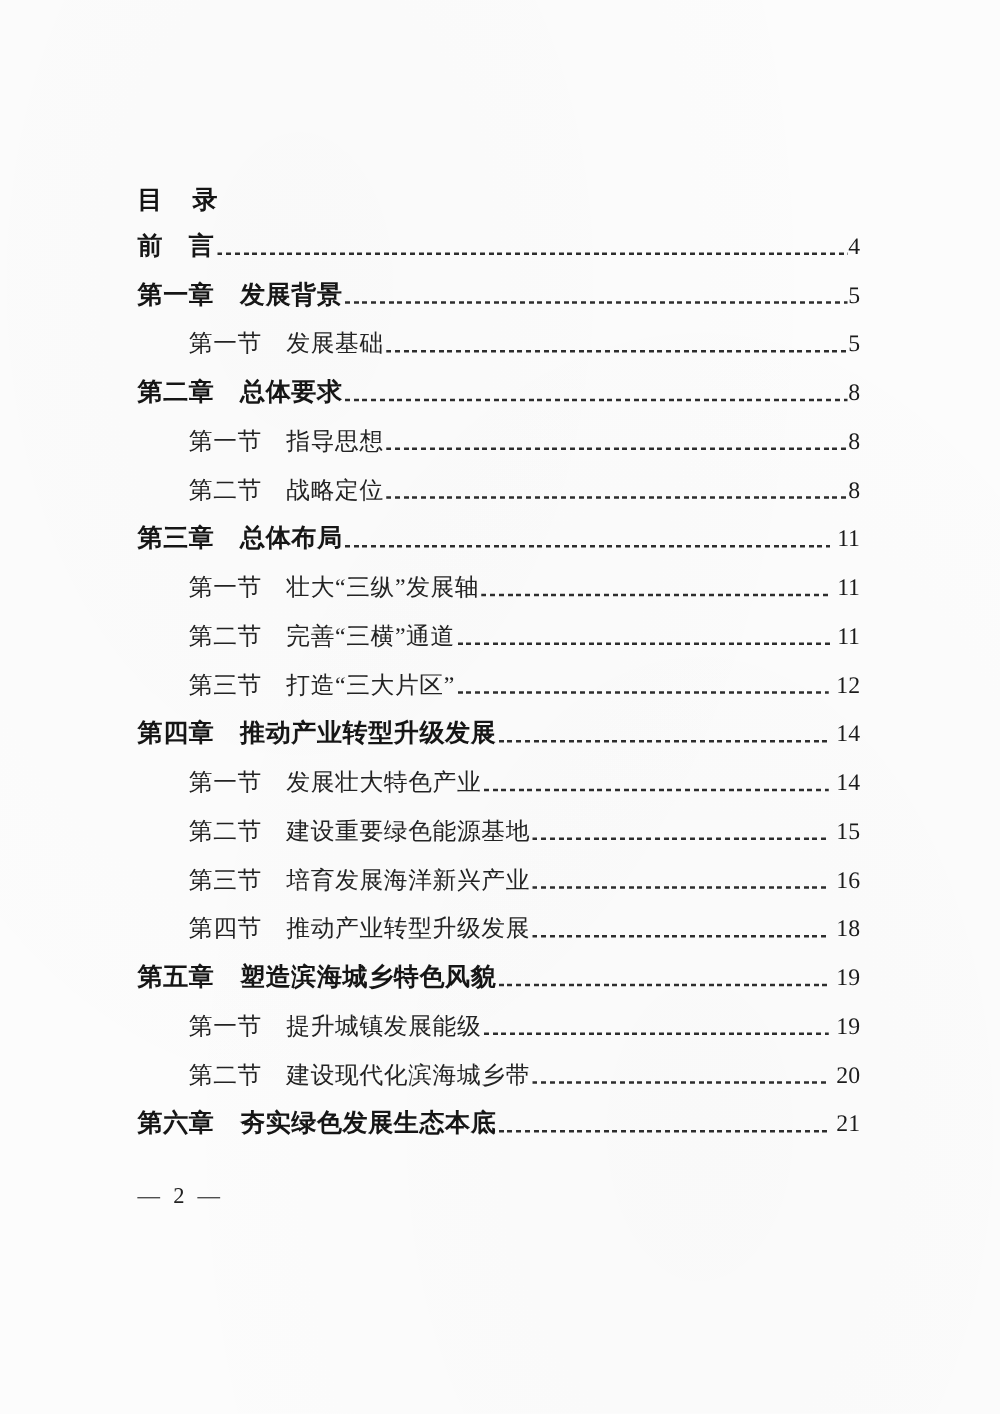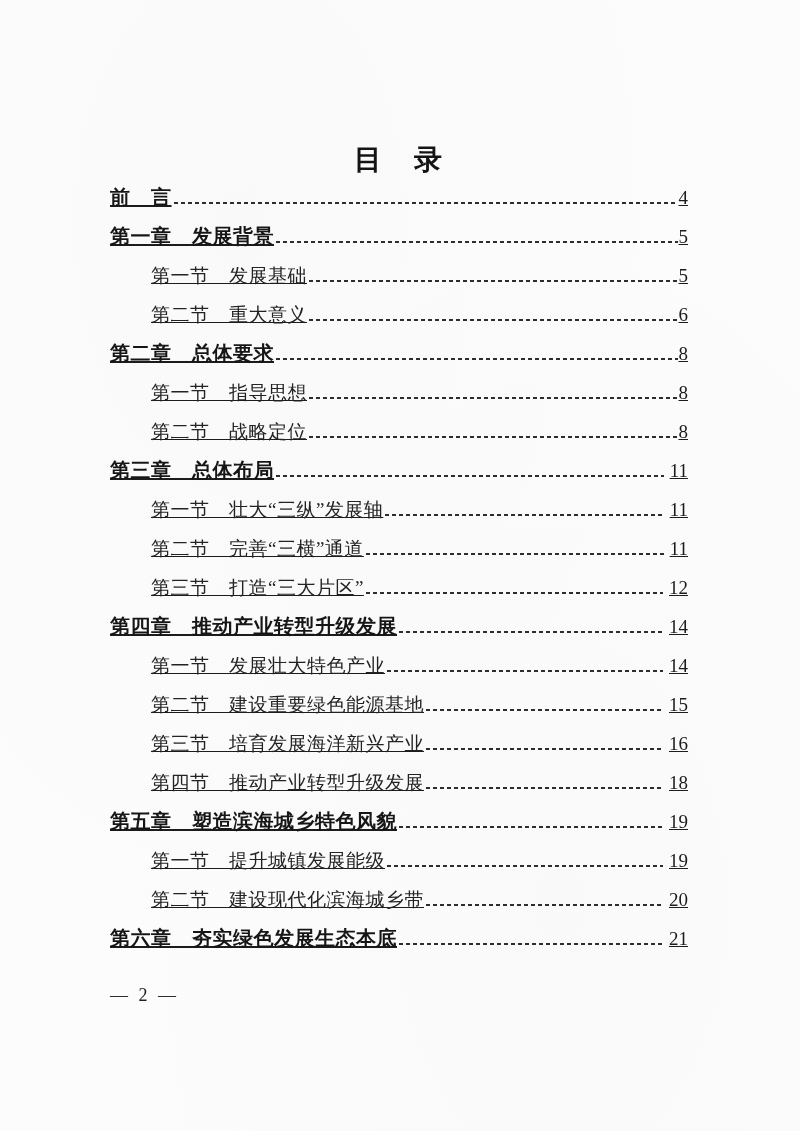--- a/index.html
+++ b/index.html
@@ -14,30 +14,30 @@
   .page {
     position: absolute;
     inset: 0;
     padding: 145px 112px 0 110px;
     background:
       radial-gradient(ellipse at 30% 20%, rgba(0,0,0,0.012), transparent 60%),
       radial-gradient(ellipse at 70% 80%, rgba(0,0,0,0.012), transparent 60%),
       #fcfcfc;
   }
   .doc-title {
-    text-align: center;
+    text-align: left;
     font-family: "Liberation Sans", "DejaVu Sans", sans-serif;
     font-weight: 700;
-    font-size: 28px;
+    font-size: 20px;
     line-height: 30px;
     letter-spacing: 2px;
     color: #141414;
     margin-bottom: 12px;
   }
-  .toc { width: 100%; text-decoration: underline; }
+  .toc { width: 100%; }
   .toc-row {
     display: flex;
     align-items: flex-end;
     height: 21px;
     margin-bottom: 18px;
     white-space: nowrap;
   }
   .toc-row.chapter .toc-label {
     font-family: "Liberation Sans", "DejaVu Sans", sans-serif;
     font-weight: 700;
@@ -94,25 +94,20 @@
     <span class="toc-leader"></span>
     <span class="toc-page">5</span>
   </div>
 
   <div class="toc-row section">
     <span class="toc-label">第一节　发展基础</span>
     <span class="toc-leader"></span>
     <span class="toc-page">5</span>
   </div>
 
-  <div class="toc-row section">
-    <span class="toc-label">第二节　重大意义</span>
-    <span class="toc-leader"></span>
-    <span class="toc-page">6</span>
-  </div>
 
   <div class="toc-row chapter">
     <span class="toc-label">第二章　总体要求</span>
     <span class="toc-leader"></span>
     <span class="toc-page">8</span>
   </div>
 
   <div class="toc-row section">
     <span class="toc-label">第一节　指导思想</span>
     <span class="toc-leader"></span>

